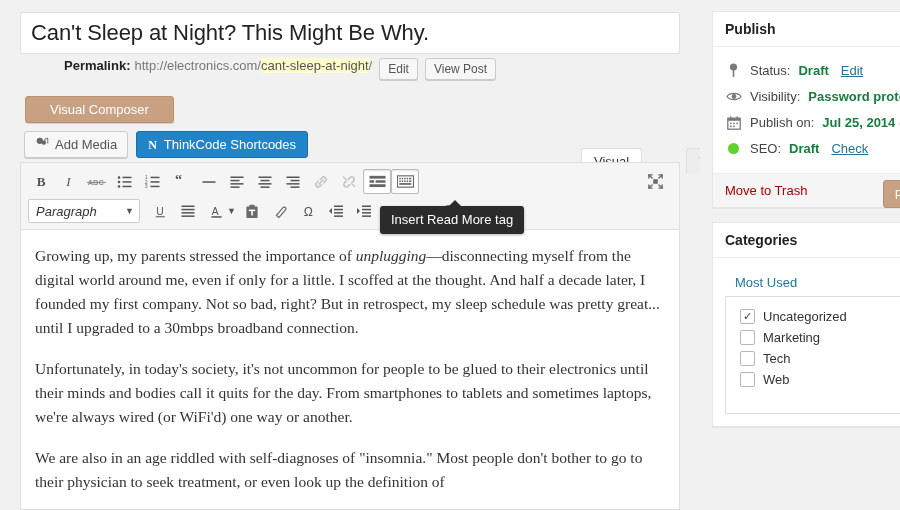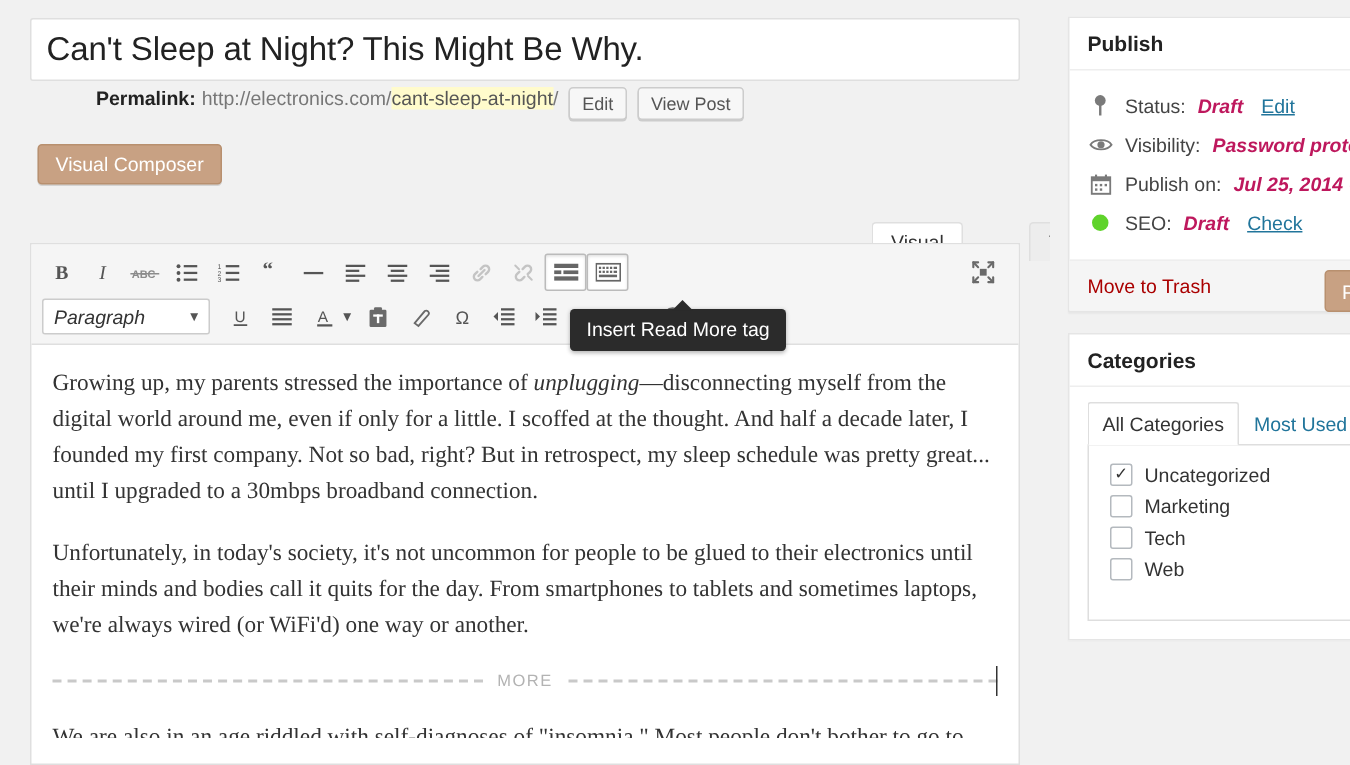--- a/index.html
+++ b/index.html
@@ -50,21 +50,21 @@
     display: inline-flex; align-items: center; justify-content: center;
     height: 22px; padding: 0 8px; margin-left: 7px;
     background: #f7f7f7; border: 1px solid #ccc; border-radius: 3px;
     font-size: 12px; color: #555; cursor: pointer;
     box-shadow: 0 1px 0 #ccc;
   }
 
   
   .vc-btn {
     position: absolute; left: 25px; top: 96px;
-    height: 27px; padding: 0 11px;
+    height: 27px; padding: 0 24px;
     display: inline-flex; align-items: center;
     background: #c8a183; border: 1px solid #b8906f; border-radius: 3px;
     color: #fff; font-size: 13px; cursor: pointer;
     box-shadow: 0 1px 0 rgba(0,0,0,0.12);
   }
 
   
   .media-row {
     position: absolute; left: 24px; top: 131px;
     display: flex; align-items: center; gap: 8px;
@@ -209,21 +209,21 @@
   }
   .meta-row {
     display: flex; align-items: center; gap: 8px;
     font-size: 13px; color: #444; padding: 6px 0 5px 0;
     white-space: nowrap;
   }
   .meta-icon {
     width: 17px; min-width: 17px; display: inline-flex;
     align-items: center; justify-content: center; color: #777;
   }
-  .meta-row b { color: #be185d; font-style: italic; }
+  .meta-row b { color: #15803d; }
   .meta-link {
     color: #21759b; text-decoration: underline; cursor: pointer; margin-left: 4px;
   }
   .dot-green {
     width: 11px; height: 11px; border-radius: 50%;
     background: #5fd32b; display: inline-block;
   }
   .panel-footer {
     background: #f5f5f5; border-top: 1px solid #eee;
     padding: 9px 12px; display: flex; align-items: center;
@@ -281,20 +281,36 @@
       <span class="permalink-label">Permalink:</span>
       <span class="permalink-url">http://electronics.com/</span>
         <span class="slug-hl">cant-sleep-at-night</span>
         <span class="permalink-url-tail">/</span>
       <span class="small-btn">Edit</span>
       <span class="small-btn">View Post</span>
     </div>
 
     <div class="vc-btn">Visual Composer</div>
 
+    <div class="media-row">
+      <div class="add-media-btn">
+        <span>
+          <svg width="14" height="14" viewBox="0 0 16 16">
+            <circle cx="5.5" cy="5.5" r="3.6" fill="#666"></circle>
+            <circle cx="10" cy="7.6" r="2.4" fill="#666"></circle>
+            <path d="M11.4 9.4 V3.4 L14.6 2.6 V8.6" stroke="#666" stroke-width="1.1" fill="none"></path>
+          </svg>
+        </span>
+        <span>Add Media</span>
+      </div>
+      <div class="tc-btn">
+        <span class="tc-logo">N</span>
+        <span>ThinkCode Shortcodes</span>
+      </div>
+    </div>
 
     <div class="editor-tabs">
       <div class="etab active">Visual</div>
       <div class="etab inactive">Text</div>
     </div>
 
     <div class="editor-box">
 
       <div class="toolbar">
 
@@ -500,26 +516,20 @@
         </div>
 
         <div class="tooltip">Insert Read More tag</div>
       </div>
 
       <div class="content-area">
         <p><span>Growing up, my parents stressed the importance of </span><em>unplugging</em><span>—disconnecting myself from the digital world around me, even if only for a little. I scoffed at the thought. And half a decade later, I founded my first company. Not so bad, right? But in retrospect, my sleep schedule was pretty great... until I upgraded to a 30mbps broadband connection.</span></p>
 
         <p>Unfortunately, in today's society, it's not uncommon for people to be glued to their electronics until their minds and bodies call it quits for the day. From smartphones to tablets and sometimes laptops, we're always wired (or WiFi'd) one way or another.</p>
 
-        <div class="more-divider">
-          <div class="more-line"></div>
-          <div class="more-label">MORE</div>
-          <div class="more-line"></div>
-          <div class="more-caret"></div>
-        </div>
 
         <p><span>We are also in an age riddled with self-diagnoses of "insomnia." Most people don't bother to go to their physician to seek treatment, or even look up the definition of </span></p>
       </div>
     </div>
   </div>
 
   <div class="sidebar">
 
     <div class="panel" style="margin-top:11px;">
       <div class="panel-head">Publish</div>
@@ -579,21 +589,20 @@
       <div class="panel-footer">
         <span class="trash-link">Move to Trash</span>
         <span class="publish-btn">Publish</span>
       </div>
     </div>
 
     <div class="panel" style="margin-top:14px;">
       <div class="panel-head">Categories</div>
       <div class="panel-body">
         <div class="cat-tabs">
-          <div class="cat-tab active">All Categories</div>
           <div class="cat-tab inactive">Most Used</div>
         </div>
         <div class="cat-list">
           <div class="cat-item">
             <span class="cbox">✓</span>
             <span>Uncategorized</span>
           </div>
           <div class="cat-item">
             <span class="cbox"></span>
             <span>Marketing</span>

